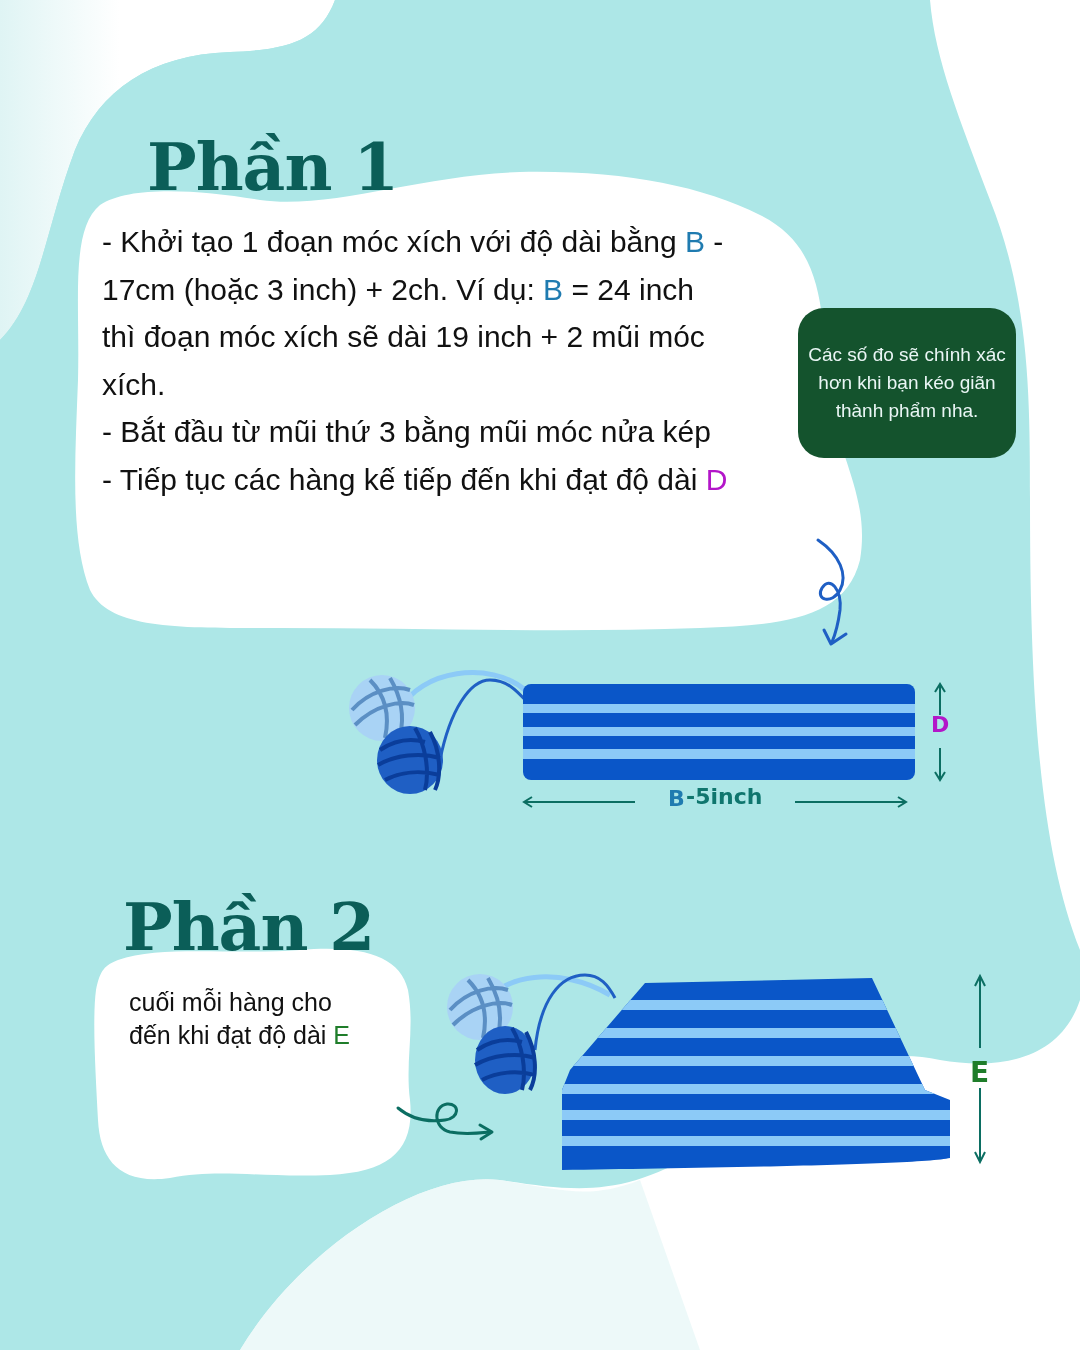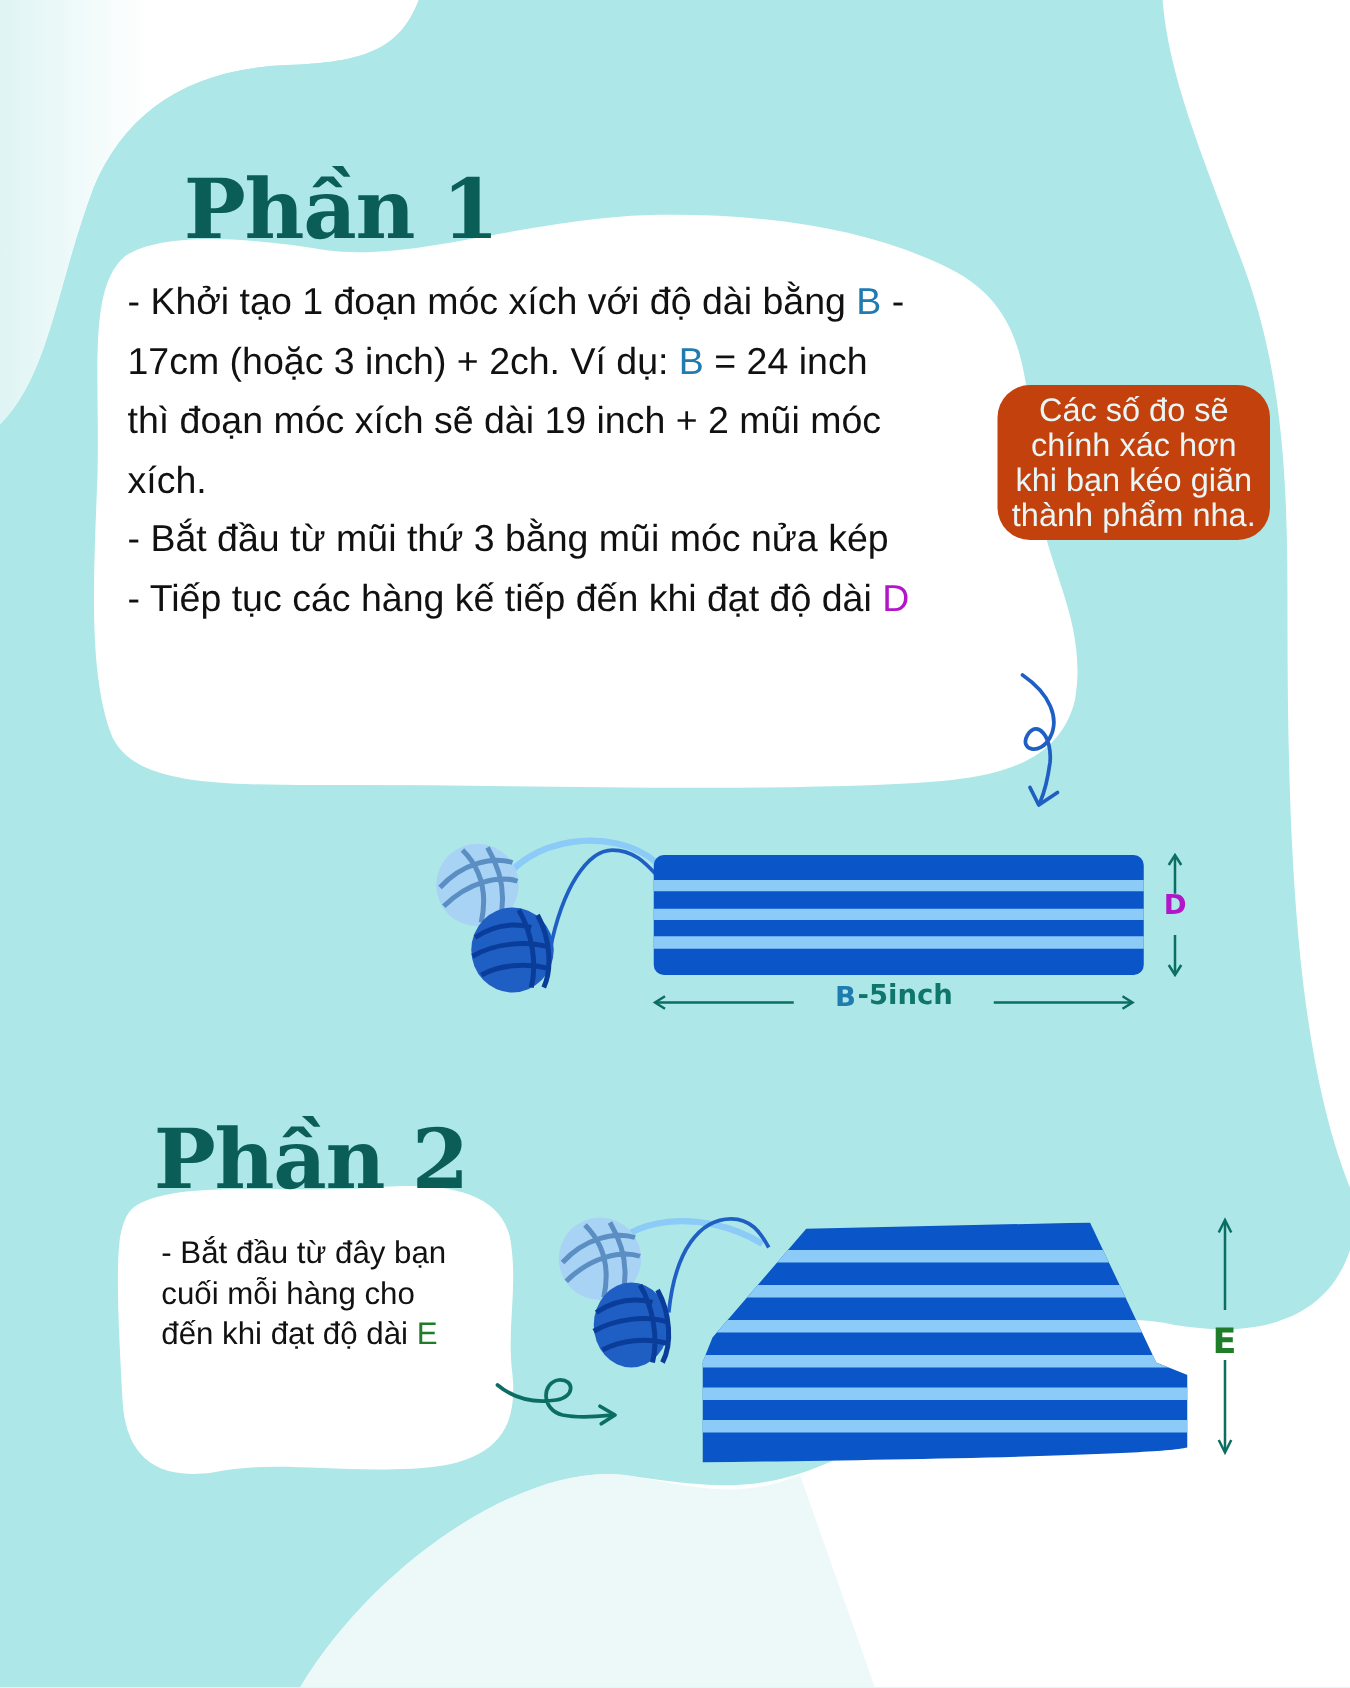--- a/index.html
+++ b/index.html
@@ -4,21 +4,21 @@
   <style>
     html, body { margin:0; padding:0; }
     body { width:1080px; height:1350px; position:relative; overflow:hidden; background:#ffffff; font-family:"Liberation Sans", sans-serif; }
     .bg-svg { position:absolute; left:0; top:0; width:1080px; height:1350px; }
     .title { position:absolute; font-family:"DejaVu Serif", serif; font-weight:bold; color:#0b5e58; letter-spacing:-1px; }
     .title1 { left:135px; top:128px; font-size:66px;margin-left:12px; }
     .title2 { left:123px; top:888px; font-size:66px; }
     .p1-text { position:absolute; left:102px; top:218px; width:700px; font-size:30px; line-height:47.5px; color:#111; }
     .p1-text .hl-b { color:#1f7bb0; }
     .p1-text .hl-d { color:#b316c9; }
-    .note { position:absolute; left:798px; top:308px; width:218px; height:124px; background:#c2410c; border-radius:26px; color:#eaf6f5; font-size:26px; line-height:28px; text-align:center; display:flex; align-items:center; justify-content:center; box-sizing:border-box; padding:6px 10px; }
+    .note { position:absolute; left:798px; top:308px; width:218px; height:150px; background:#14532d; border-radius:26px; color:#eaf6f5; font-size:19px; line-height:28px; text-align:center; display:flex; align-items:center; justify-content:center; box-sizing:border-box; padding:6px 10px; }
     .p2-text { position:absolute; left:129px; top:986px; width:270px; font-size:25px; line-height:32.7px; color:#111; }
     .p2-text .hl-e { color:#1f7d2a; }
     .dim-label { position:absolute; font-family:"DejaVu Sans", sans-serif; font-weight:bold; }
     .lbl-d { left:931px; top:712px; font-size:22px; color:#b316c9; }
     .lbl-b { left:668px; top:786px; font-size:22px; color:#1f7bb0; }
     .lbl-b5 { left:686px; top:784px; font-size:22px; color:#0f766e; }
     .lbl-e { left:970px; top:1056px; font-size:28px; color:#1f7d2a; }
   </style>
 </head>
 <body>
@@ -100,21 +100,20 @@
     <path d="M558 137 L 566 142 L 558 147"></path>
   </g>
 </svg>
 <div class="dim-label lbl-d">D</div>
 <div class="dim-label lbl-b">B</div>
 <div class="dim-label lbl-b5">-5inch</div>
 
 <div class="title title2">Phần 2</div>
 
 <div class="p2-text">
-  <div>- Bắt đầu từ đây bạn</div>
   <div>cuối mỗi hàng cho</div>
   <div><span>đến khi đạt độ dài </span><span class="hl-e">E</span></div>
 </div>
 
 <svg style="position:absolute;left:395px;top:1098px;width:105px;height:45px" viewBox="0 0 105 45">
   <path d="M3 10 C 15 20, 30 25, 50 22 C 65 20, 65 5, 52 6 C 38 8, 38 30, 55 34 C 70 37, 85 35, 95 34" fill="none" stroke="#0b6e62" stroke-width="3" stroke-linecap="round"></path>
   <path d="M85 27 L 97 34 L 86 41" fill="none" stroke="#0b6e62" stroke-width="3" stroke-linecap="round" stroke-linejoin="round"></path>
 </svg>
 
 <svg style="position:absolute;left:440px;top:960px;width:560px;height:215px" viewBox="0 0 560 215">

